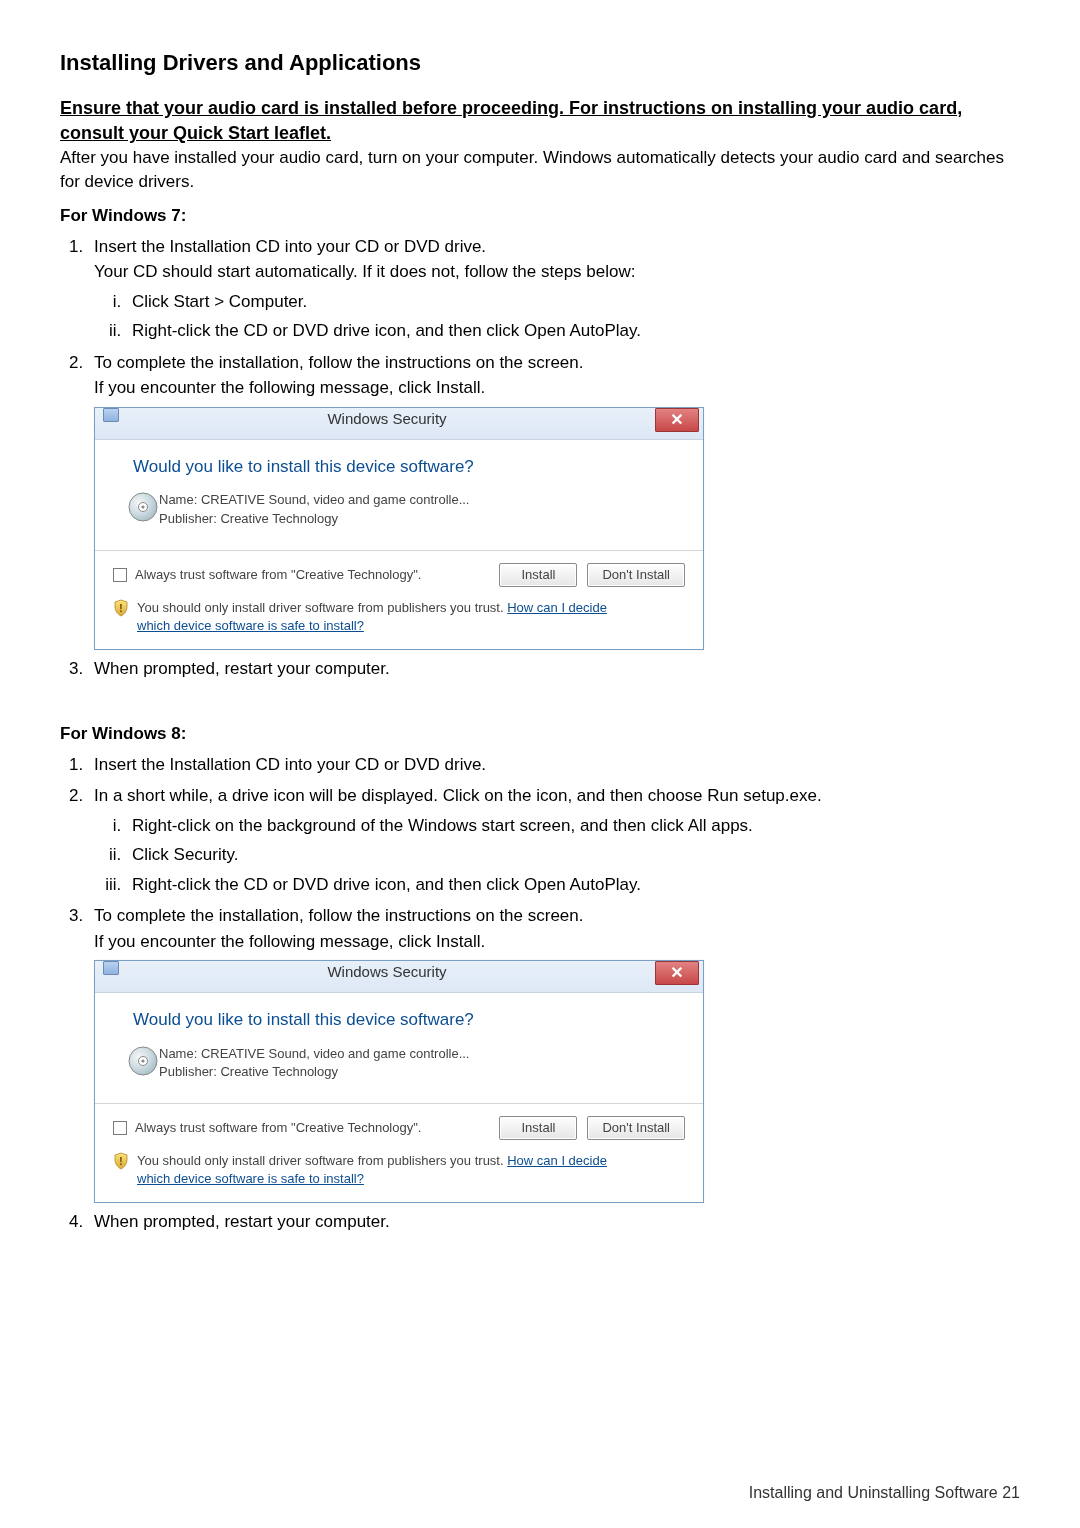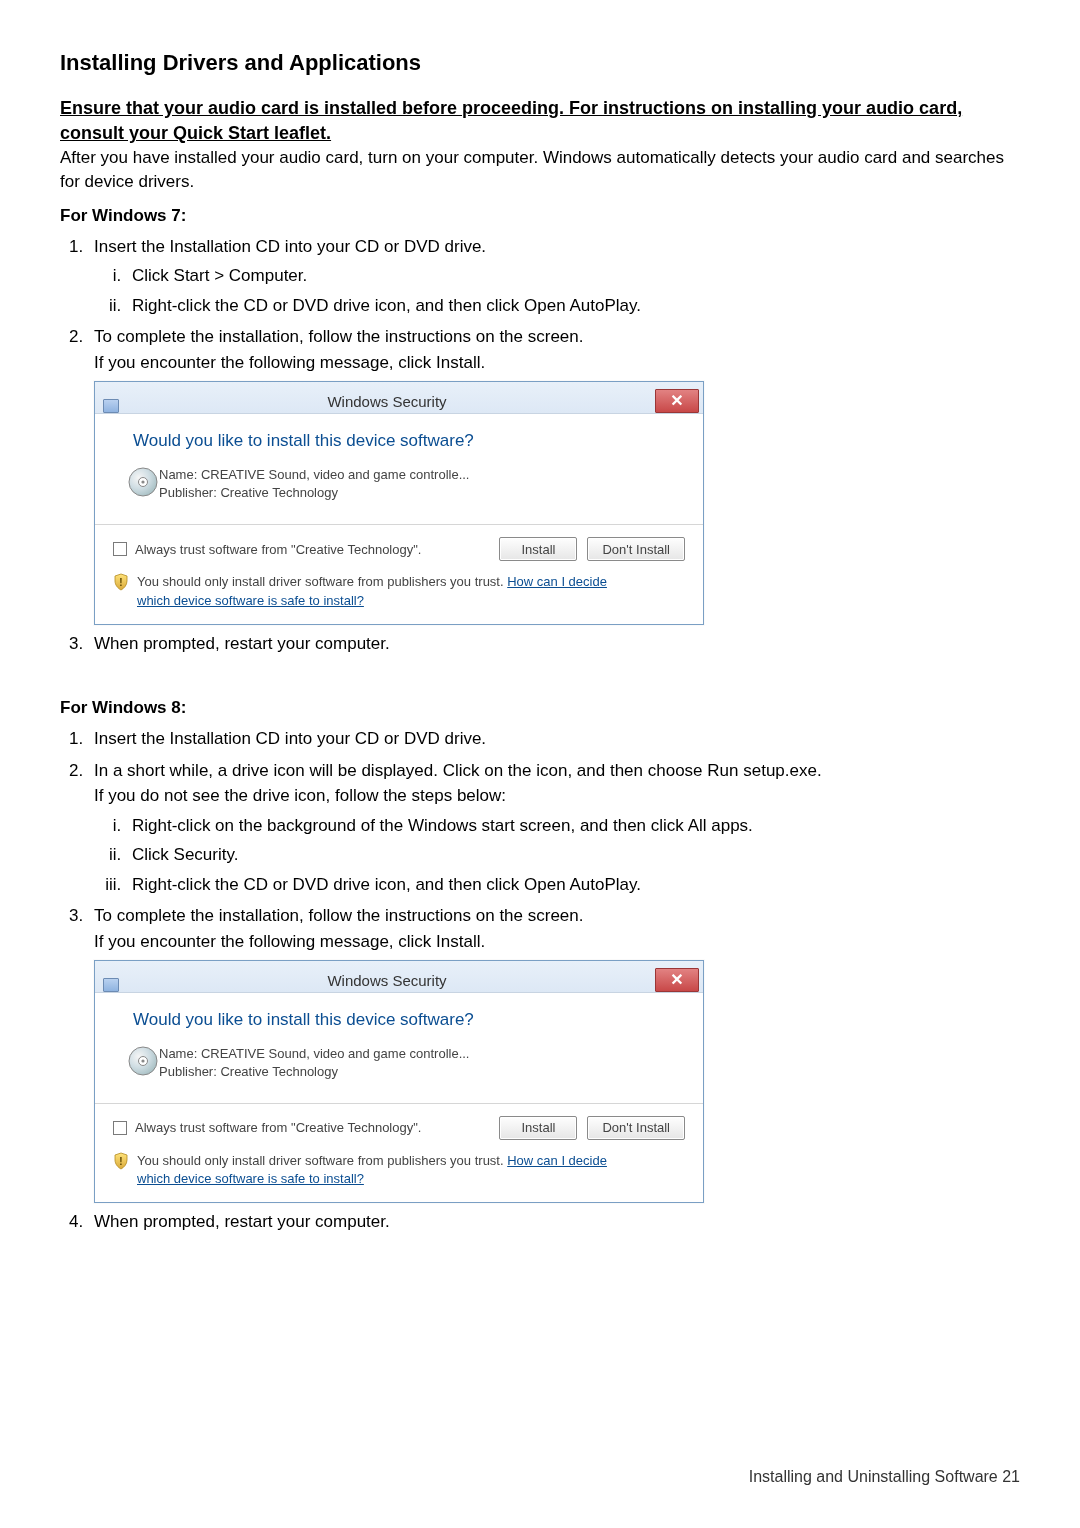--- a/index.html
+++ b/index.html
@@ -59,21 +59,21 @@
     margin-top: 6px;
     margin-bottom: 6px;
     border: 1px solid #7a9fc4;
     background: #fff;
     font-family: "Segoe UI", Tahoma, sans-serif;
     box-shadow: 0 0 0 1px rgba(0,0,0,0.02);
   }
   .dialog-title {
     background: linear-gradient(#e8f0f9, #dde8f5);
     display: flex;
-    align-items: flex-end;
+    align-items: flex-start;
     height: 32px;
     position: relative;
     border-bottom: 1px solid #c8d4e2;
   }
   .dialog-title-icon {
     width: 16px;
     height: 14px;
     margin-left: 8px;
     border: 1px solid #6c8bb3;
     background: linear-gradient(#b9d1f0, #8fb3e0);
@@ -179,21 +179,21 @@
   }
   .link {
     color: #0b4e92;
     text-decoration: underline;
     cursor: pointer;
     text-align: right;
   }
   .section-gap { height: 30px; }
   .footer {
     position: absolute;
-    bottom: 42px;
+    bottom: 26px;
     right: 60px;
     font-size: 16px;
     color: #333;
     font-family: Arial, sans-serif;
   }
 </style>
 </head>
 <body>
 
 <svg width="0" height="0" style="position:absolute">
@@ -213,20 +213,21 @@
 <h1>Installing Drivers and Applications</h1>
 
 <p class="intro-bold">Ensure that your audio card is installed before proceeding. For instructions on installing your audio card, consult your Quick Start leaflet.</p>
 <p class="intro-text">After you have installed your audio card, turn on your computer. Windows automatically detects your audio card and searches for device drivers.</p>
 
 <p class="sub-heading">For Windows 7:</p>
 
 <ol class="main-list">
   <li>
     <span>Insert the Installation CD into your CD or DVD drive.</span><br>
+    <span>Your CD should start automatically. If it does not, follow the steps below:</span>
     <ol class="roman-list">
       <li>
         <span>Click </span><span class="bold">Start &gt; Computer</span><span>.</span>
       </li>
       <li>
         <span>Right-click the CD or DVD drive icon, and then click </span><span class="bold">Open AutoPlay</span><span>.</span>
       </li>
     </ol>
   </li>
   <li>
@@ -281,21 +282,20 @@
 </ol>
 
 <div class="section-gap"></div>
 
 <p class="sub-heading">For Windows 8:</p>
 
 <ol class="main-list">
   <li>Insert the Installation CD into your CD or DVD drive.</li>
   <li>
     <span>In a short while, a drive icon will be displayed. Click on the icon, and then choose </span><span class="bold">Run setup.exe</span><span>.</span><br>
-    <span>If you do not see the drive icon, follow the steps below:</span>
     <ol class="roman-list">
       <li>
         <span>Right-click on the background of the Windows start screen, and then click </span><span class="bold">All apps</span><span>.</span>
       </li>
       <li>
         <span>Click </span><span class="bold">Security</span><span>.</span>
       </li>
       <li>
         <span>Right-click the CD or DVD drive icon, and then click </span><span class="bold">Open AutoPlay</span><span>.</span>
       </li>

